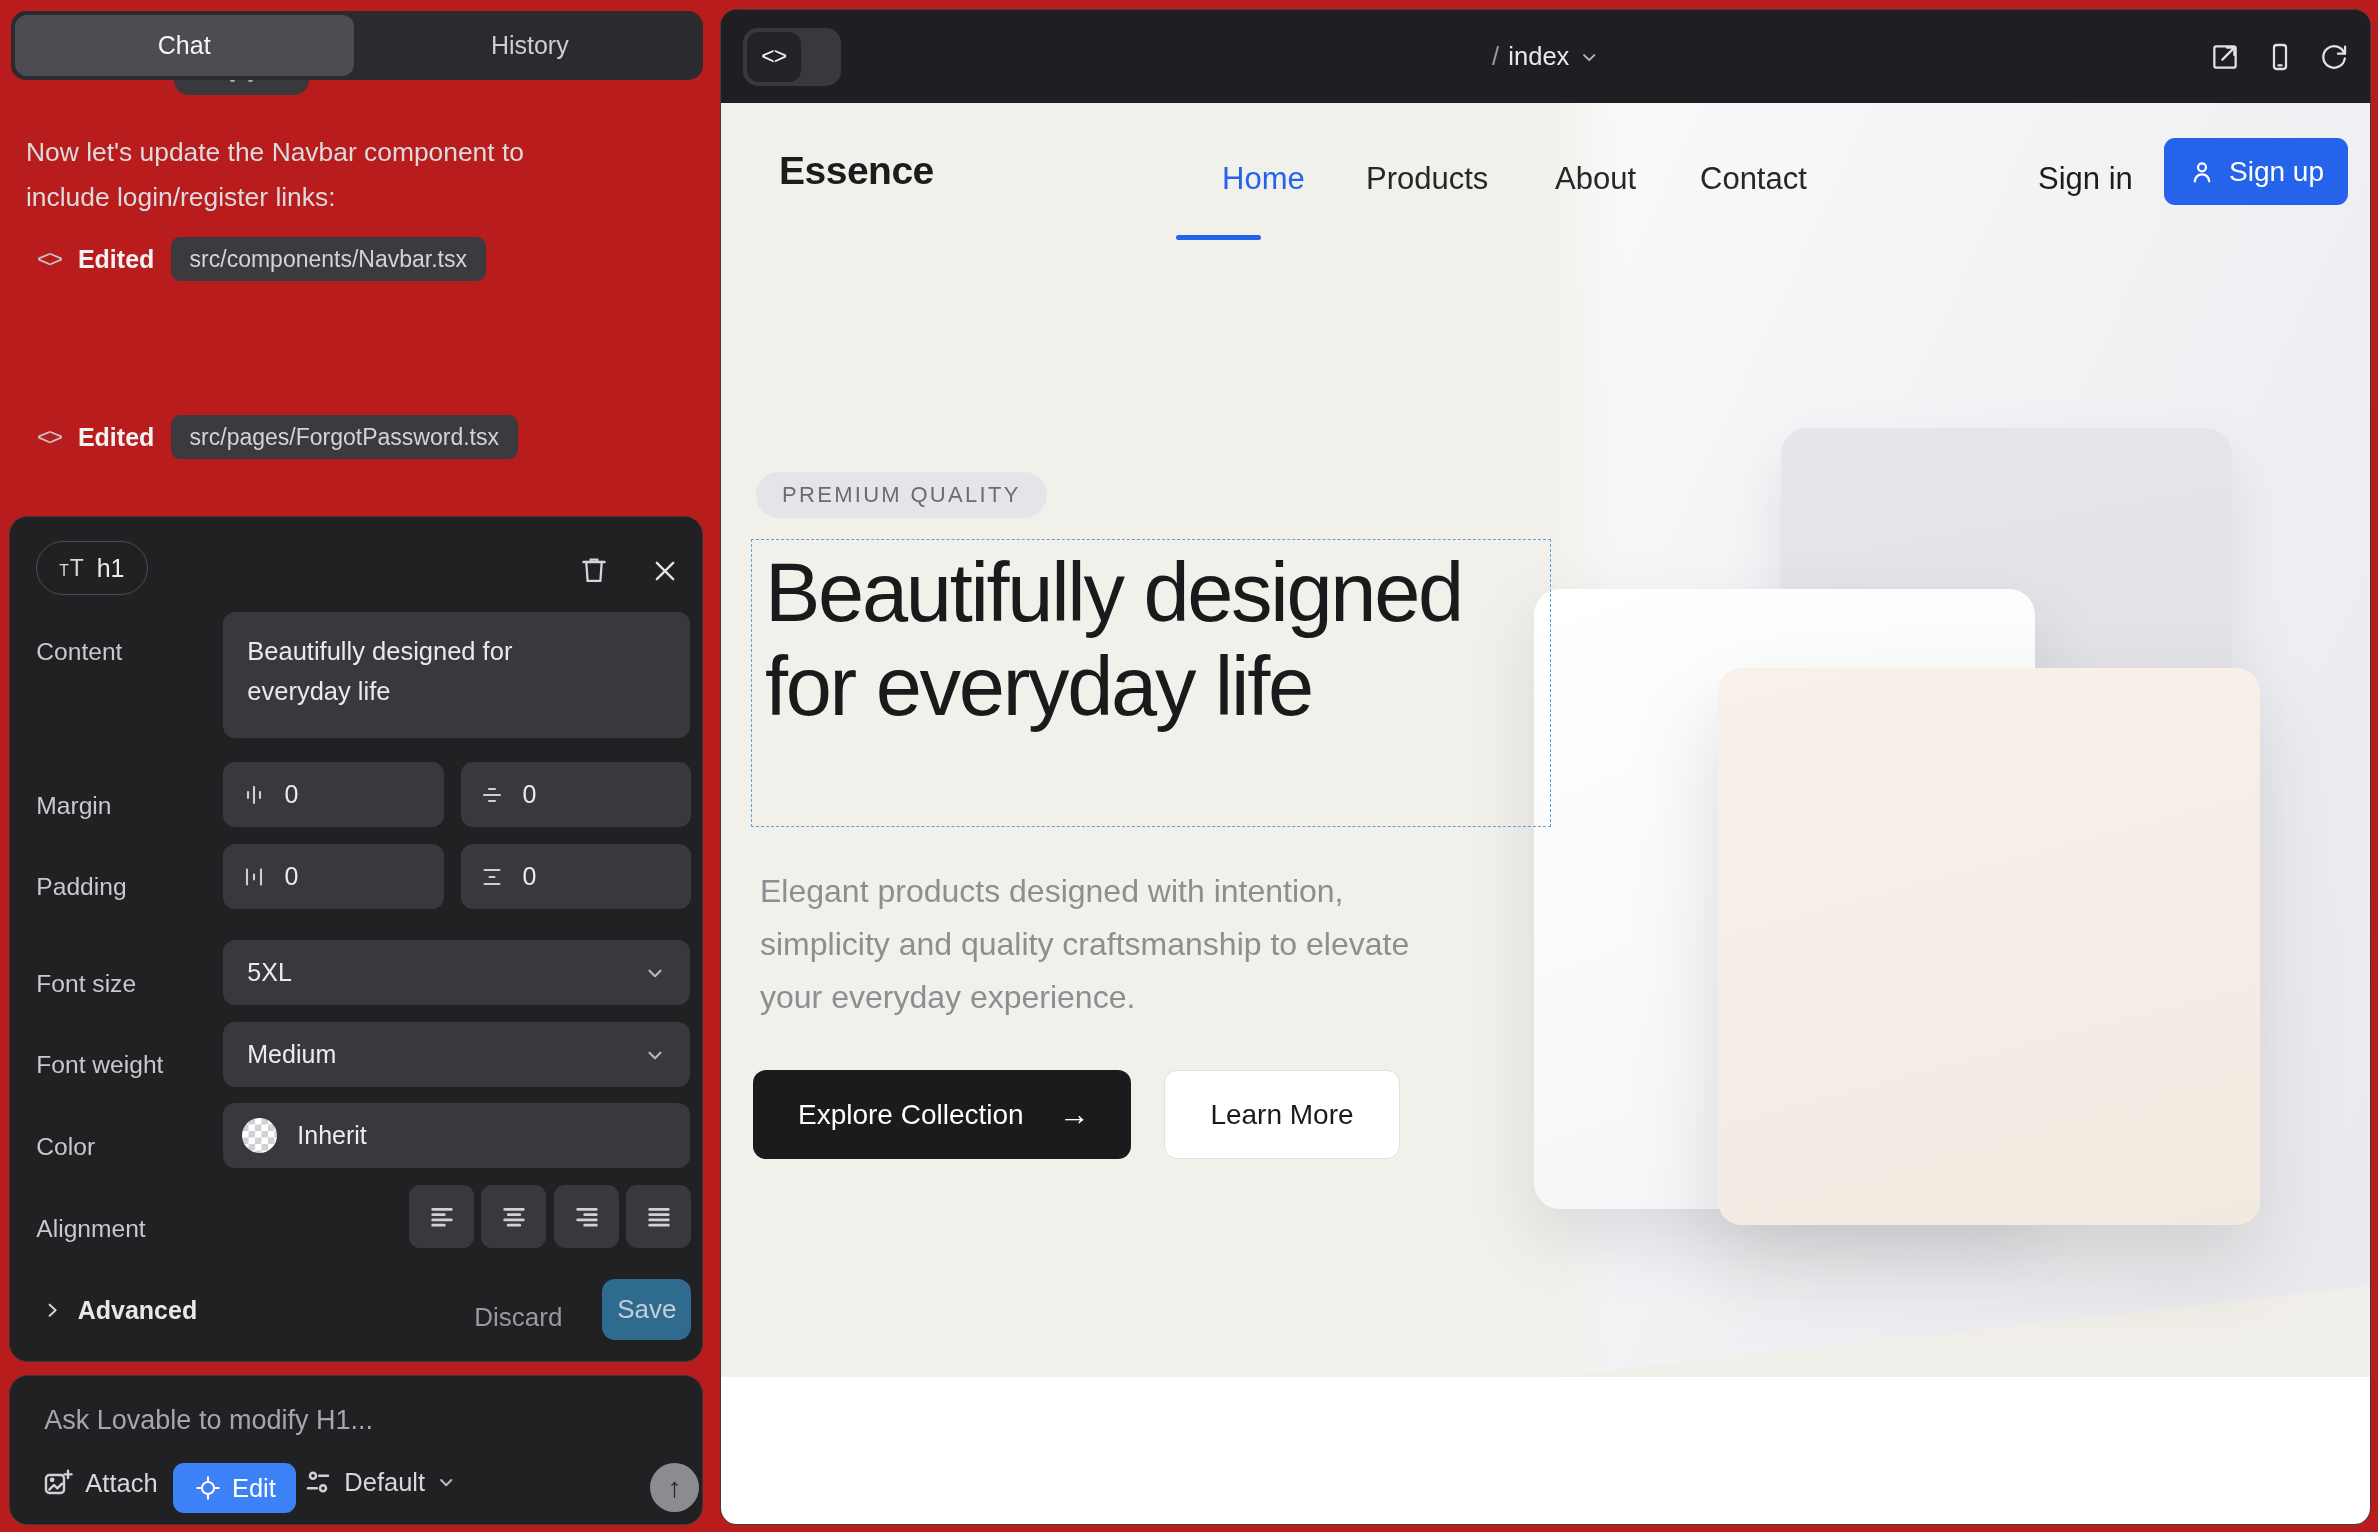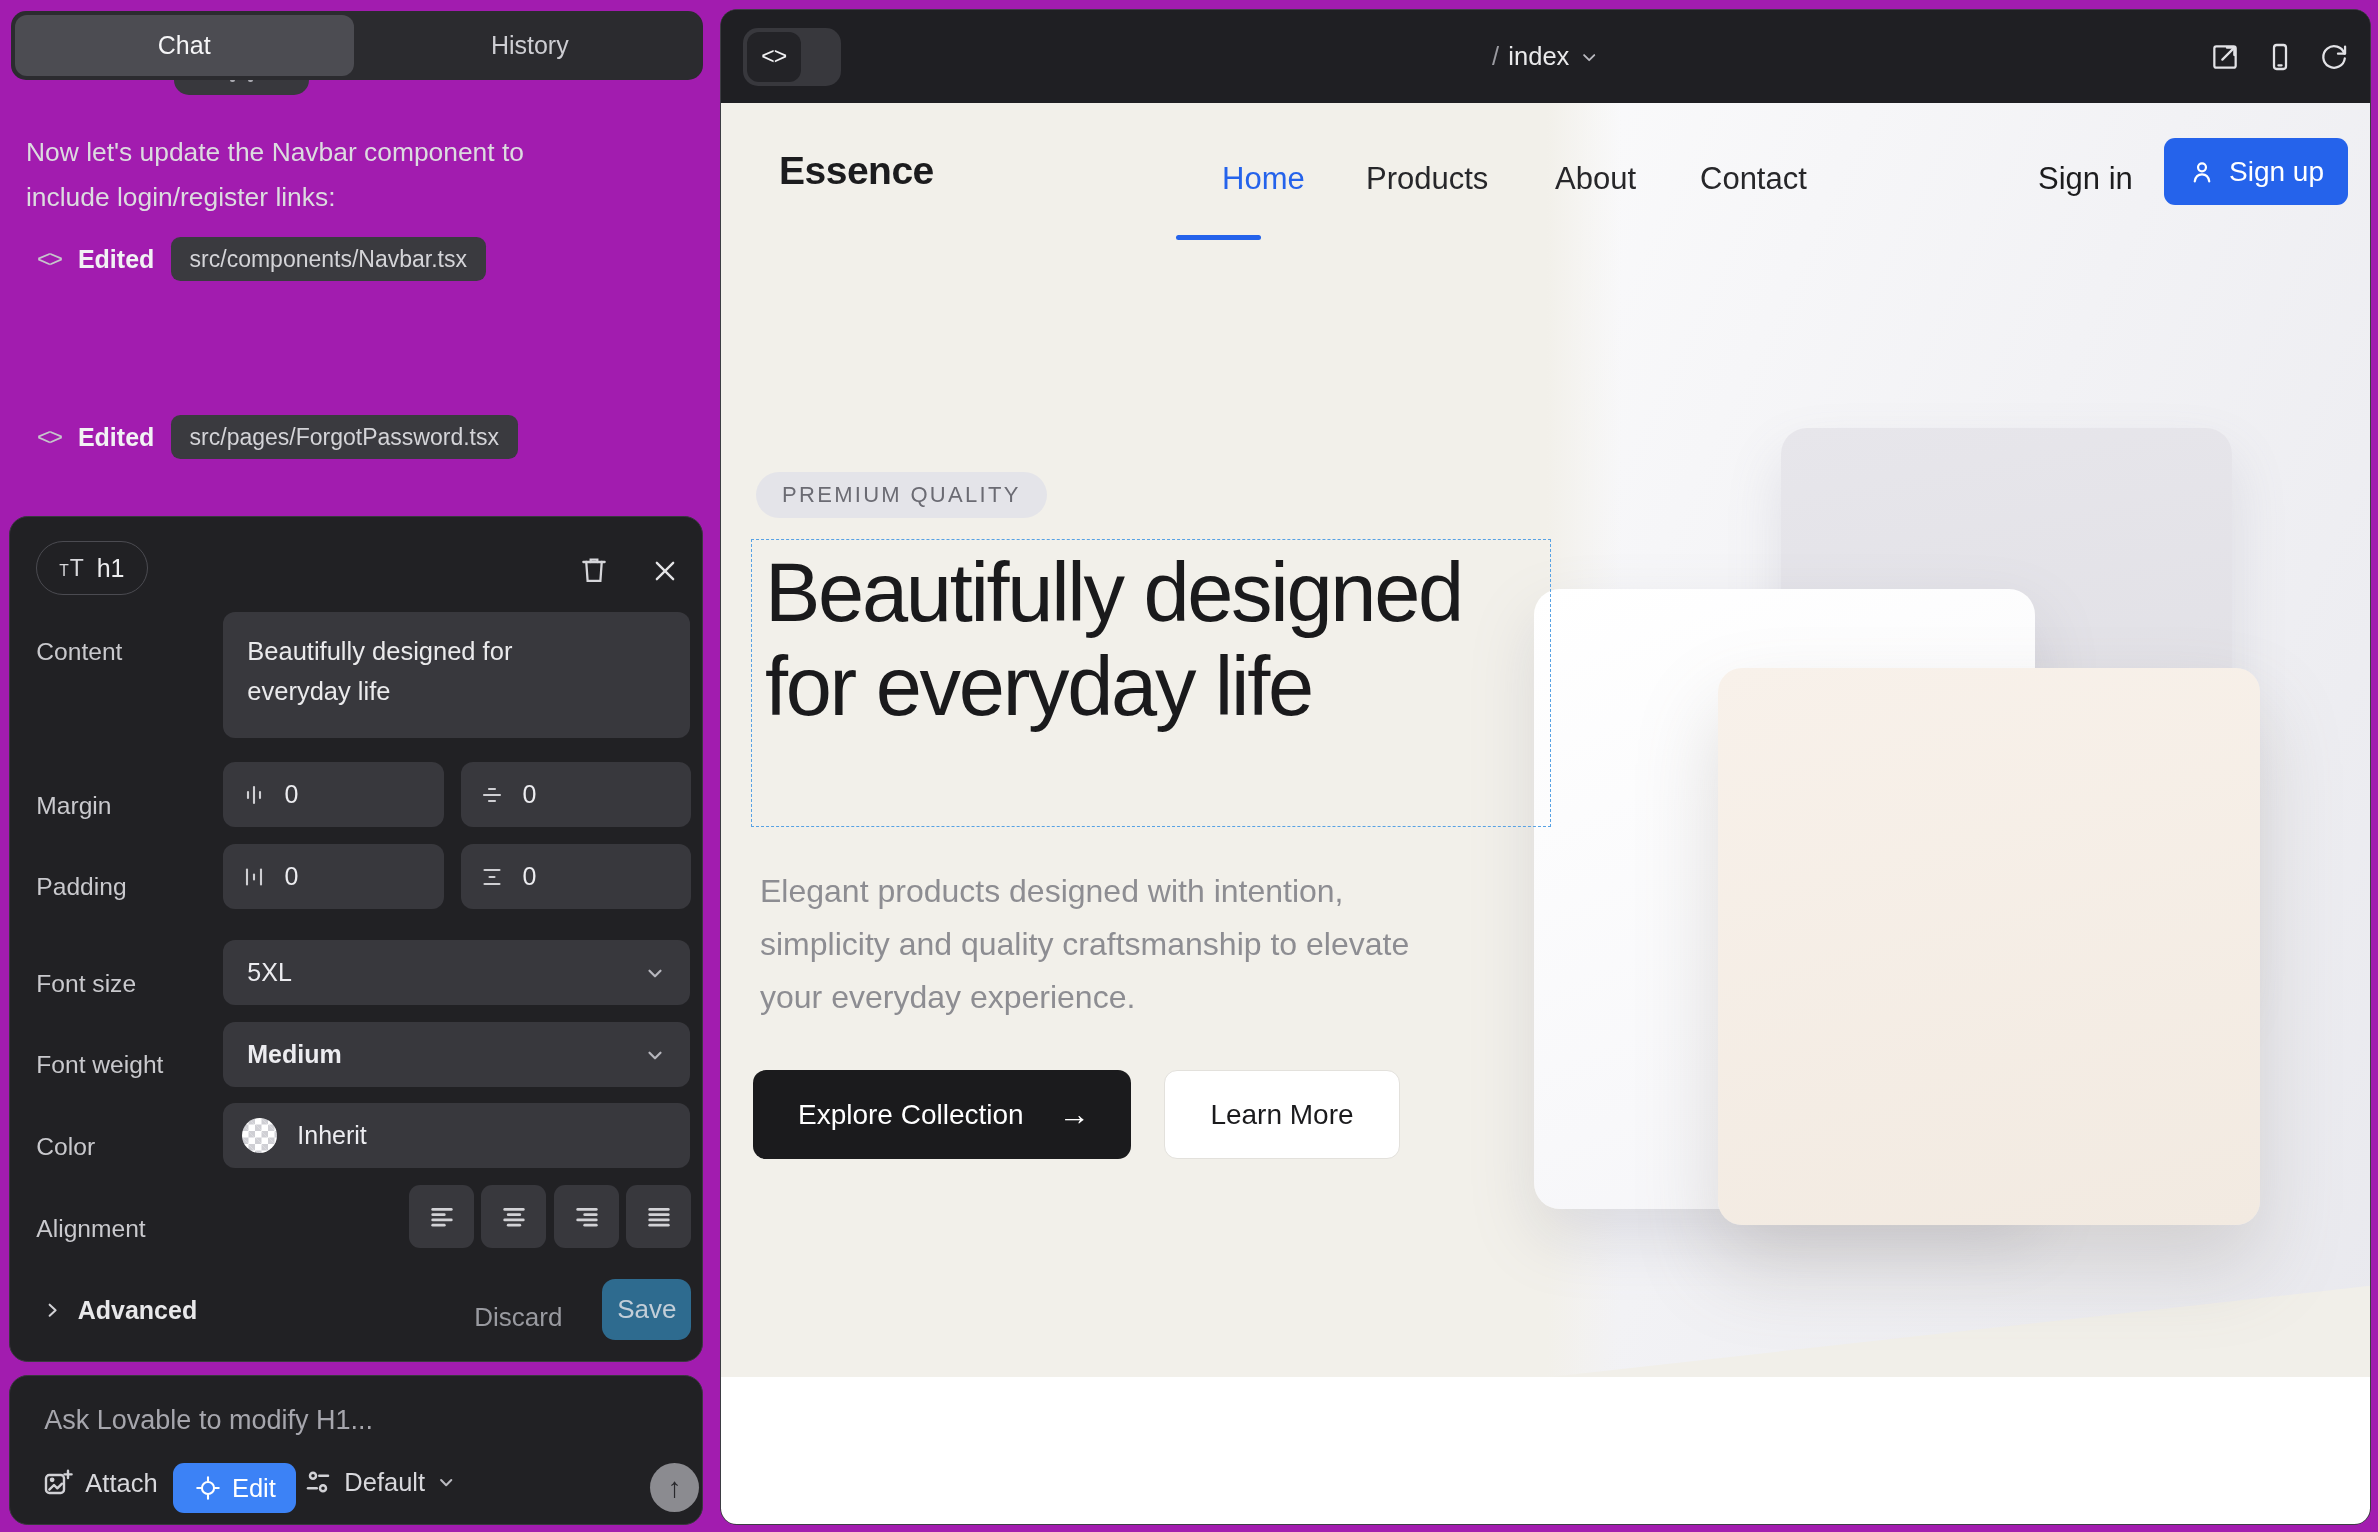--- a/index.html
+++ b/index.html
@@ -1,17 +1,17 @@
 <!DOCTYPE html>
 <html style="font-size:15px"><head>
 <meta charset="utf-8">
 <style>
   html,body{margin:0;padding:0;background:#151517;}
   *{box-sizing:border-box;font-family:"Liberation Sans","DejaVu Sans",sans-serif;}
-  .stage{position:relative;width:2378px;height:1532px;background:#a21caf;overflow:hidden;}
+  .stage{position:relative;width:2378px;height:1532px;background:#b91c1c;overflow:hidden;}
   .abs{position:absolute;}
 
   
   .tabbar{left:11px;top:11px;width:692px;height:69px;background:#2b2b2f;border-radius:15px;z-index:3;}
   .tab{position:absolute;top:3.7px;height:61px;width:339px;display:flex;align-items:center;justify-content:center;
        font-size:25px;color:#c3c3c8;border-radius:12px;cursor:pointer;}
   .tab.active{left:3.7px;background:#4c4c52;color:#f5f5f7;}
   .tab.inactive{right:3.7px;color:#cdcdd2;}
   .partial-pill{left:174px;top:65px;width:135px;height:30px;background:#38383d;border-radius:0 0 15px 15px;z-index:2;
        display:flex;align-items:center;justify-content:center;gap:13px;}
@@ -202,21 +202,21 @@
 
     <div class="abs field-label" style="left:26px;top:453px;">Font size</div>
     <div class="abs input-box select" style="top:423px;">
       <span class="input-value">5XL</span>
       <svg class="chev" width="22" height="22" viewBox="0 0 24 24">
           <path d="M6 9.5l6 6 6-6"></path>
         </svg>
     </div>
 
     <div class="abs field-label" style="left:26px;top:534px;">Font weight</div>
-    <div class="abs input-box select" style="top:505px;font-weight:bold;">
+    <div class="abs input-box select" style="top:505px;">
       <span class="input-value">Medium</span>
       <svg class="chev" width="22" height="22" viewBox="0 0 24 24">
           <path d="M6 9.5l6 6 6-6"></path>
         </svg>
     </div>
 
     <div class="abs field-label" style="left:26px;top:616px;">Color</div>
     <div class="abs input-box" style="left:213px;top:586px;width:467px;height:65px;padding:0 18.6px;gap:20.4px;">
       <span class="swatch"></span>
       <span class="input-value">Inherit</span>

